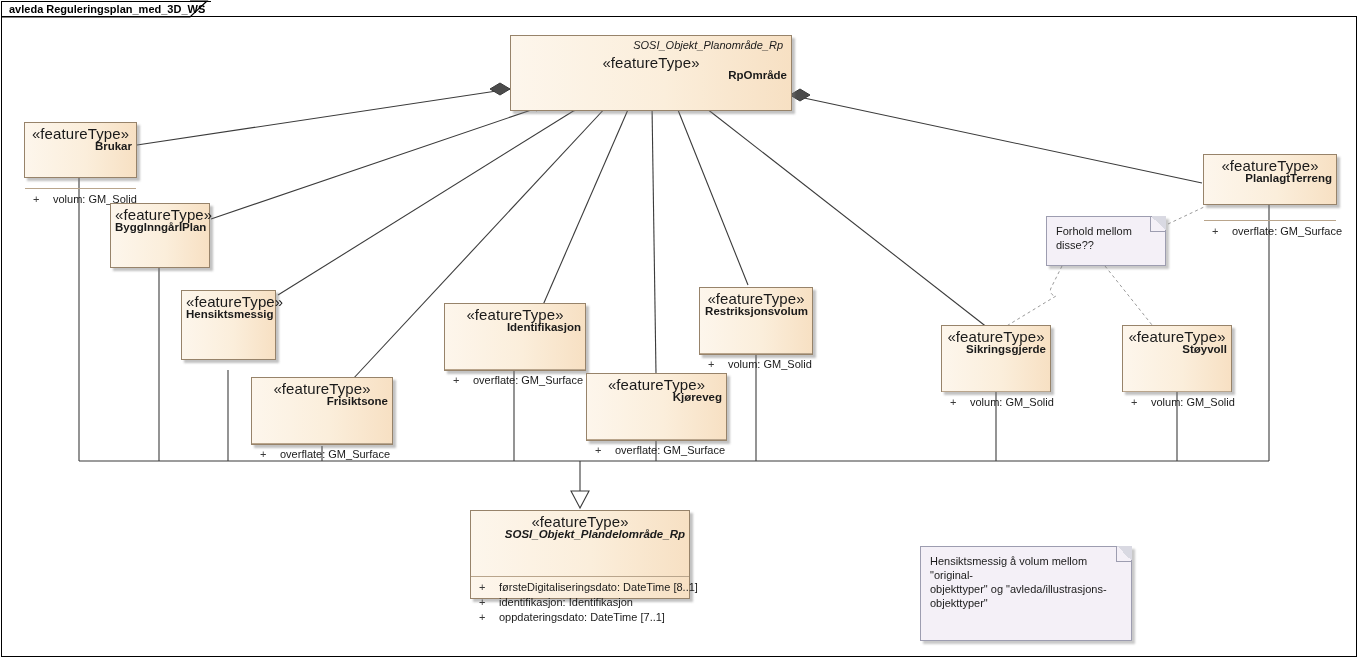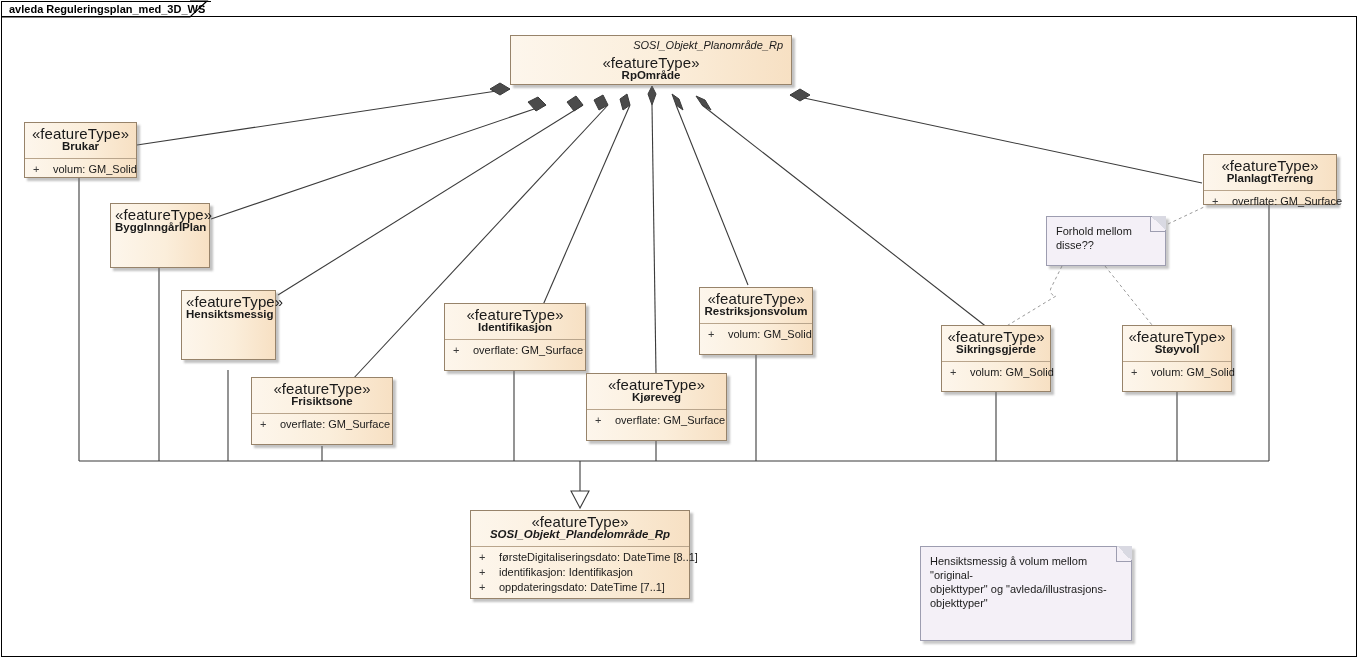--- a/index.html
+++ b/index.html
@@ -75,27 +75,29 @@
   }
   .stereo {
     display: block;
     font-size: 15px;
     letter-spacing: 0.1px;
   }
   .cname {
     display: block;
     font-weight: bold;
     font-size: 11.5px;
+    text-align: right;
   }
   .cname.abstract {
     font-style: italic;
   }
   .cls-attrs {
     border-top: 1px solid #b9a58c;
     padding: 3px 0 4px 4px;
+    margin-top: 30px;
   }
   .attr {
     display: block;
     line-height: 15px;
     white-space: nowrap;
     padding-left: 4px;
   }
   .attr .vis {
     display: inline-block;
     width: 20px;
@@ -213,21 +215,21 @@
 
     <line x1="79" y1="461" x2="1269" y2="461"></line>
     <line x1="580" y1="461" x2="580" y2="492"></line>
     <polygon class="tri" points="580,508 571,491 589,491"></polygon>
 
     <line class="dash" x1="1168" y1="224" x2="1204" y2="207"></line>
     <path class="dash" d="M1062,266 L1051,288 A5.5,5.5 0 0 0 1056,296 L1000,330"></path>
     <line class="dash" x1="1105" y1="266" x2="1156" y2="330"></line>
   </svg>
 
-  <div class="cls" style="left:510px; top:35px; width:282px; height:50px;">
+  <div class="cls" style="left:510px; top:35px; width:282px; height:76px;">
     <div class="cls-parent">SOSI_Objekt_Planområde_Rp</div>
     <div class="cls-head">
       <span class="stereo">«featureType»</span>
       <span class="cname">RpOmråde</span>
     </div>
   </div>
 
   <div class="cls" style="left:24px; top:122px; width:113px; height:56px;">
     <div class="cls-head">
       <span class="stereo">«featureType»</span>

